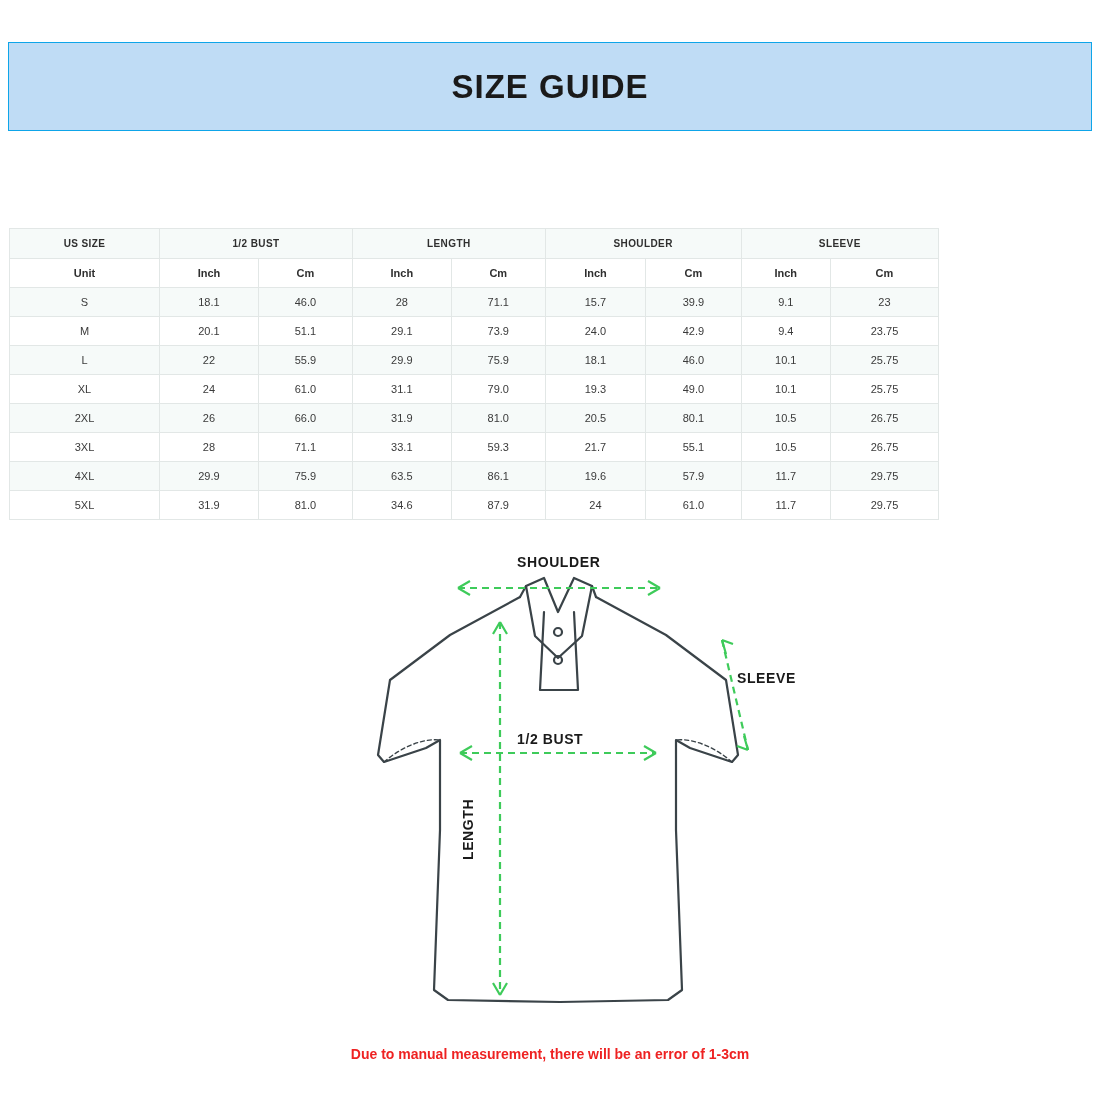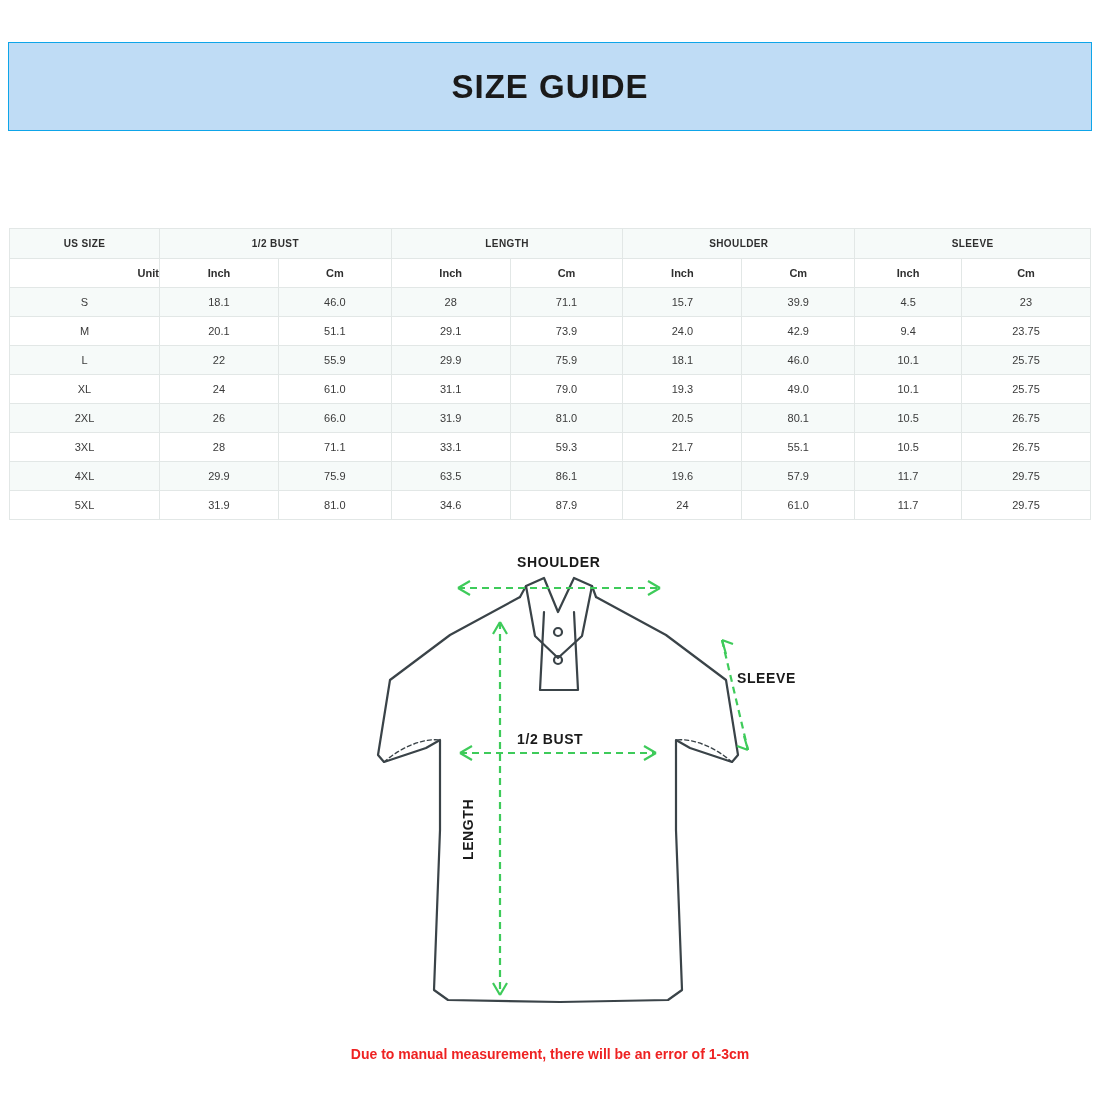--- a/index.html
+++ b/index.html
@@ -35,21 +35,21 @@
     font-family: "Liberation Sans", sans-serif;
   }
 
   
   .table-wrap {
     position: absolute;
     left: 9px; top: 228px;
     width: 1082px;
   }
   table.size-table {
-    width: 1082px;
+    width: 930px;
     border-collapse: collapse;
     font-size: 11px;
     color: #3a3a3a;
   }
   table.size-table th,
   table.size-table td {
     border: 1px solid #e2e7e6;
     text-align: center;
     font-weight: normal;
     height: 29px;
@@ -122,42 +122,42 @@
     <table class="size-table">
       <thead>
         <tr class="group-row">
           <th style="width:150px">US SIZE</th>
           <th colspan="2" style="width:232px">1/2 BUST</th>
           <th colspan="2" style="width:232px">LENGTH</th>
           <th colspan="2" style="width:232px">SHOULDER</th>
           <th colspan="2" style="width:236px">SLEEVE</th>
         </tr>
         <tr class="unit-row">
-            <th style="width: 150px; text-align: right;">Unit</th>
+            <th style="width: 150px;">Unit</th>
 
           <th>Inch</th>
           <th>Cm</th>
           <th>Inch</th>
           <th>Cm</th>
           <th>Inch</th>
           <th>Cm</th>
           <th>Inch</th>
           <th>Cm</th>
         </tr>
       </thead>
       <tbody>
           <tr class="odd">
             <td class="size-cell">S</td>
             <td>18.1</td>
             <td>46.0</td>
             <td>28</td>
             <td>71.1</td>
             <td>15.7</td>
             <td>39.9</td>
-            <td>4.5</td>
+            <td>9.1</td>
             <td>23</td>
           </tr>
           <tr class="even">
             <td class="size-cell">M</td>
             <td>20.1</td>
             <td>51.1</td>
             <td>29.1</td>
             <td>73.9</td>
             <td>24.0</td>
             <td>42.9</td>

